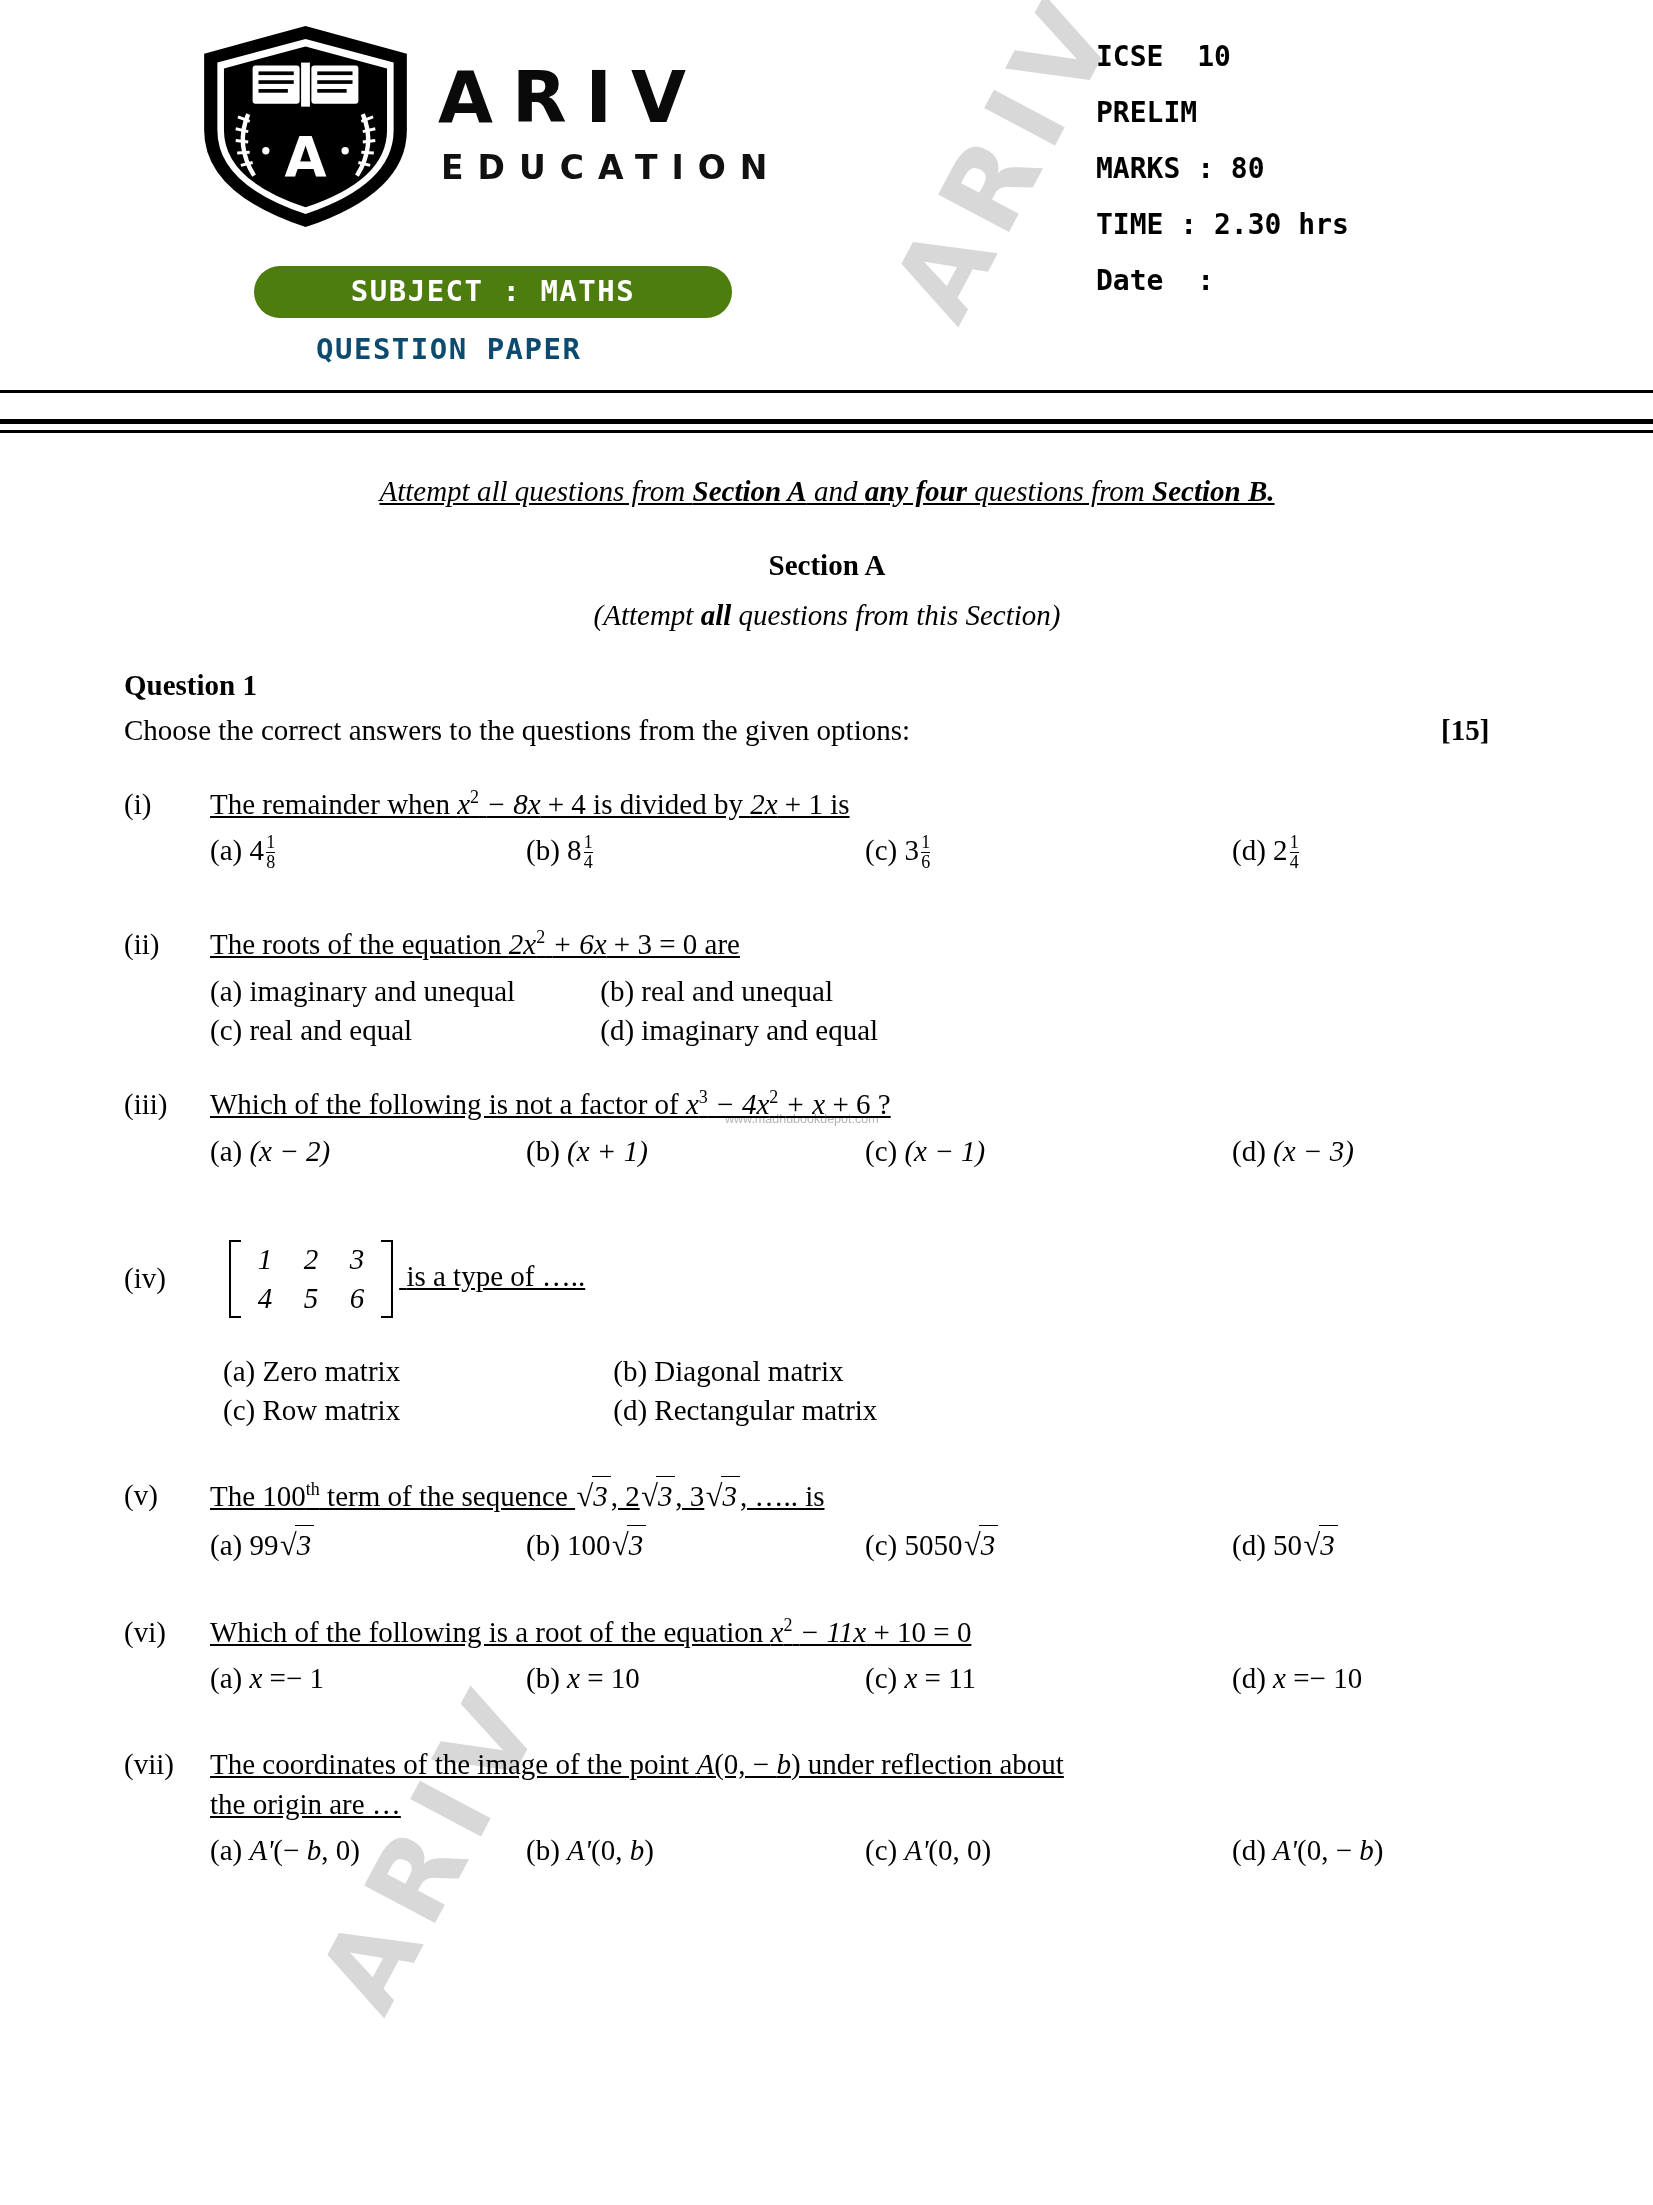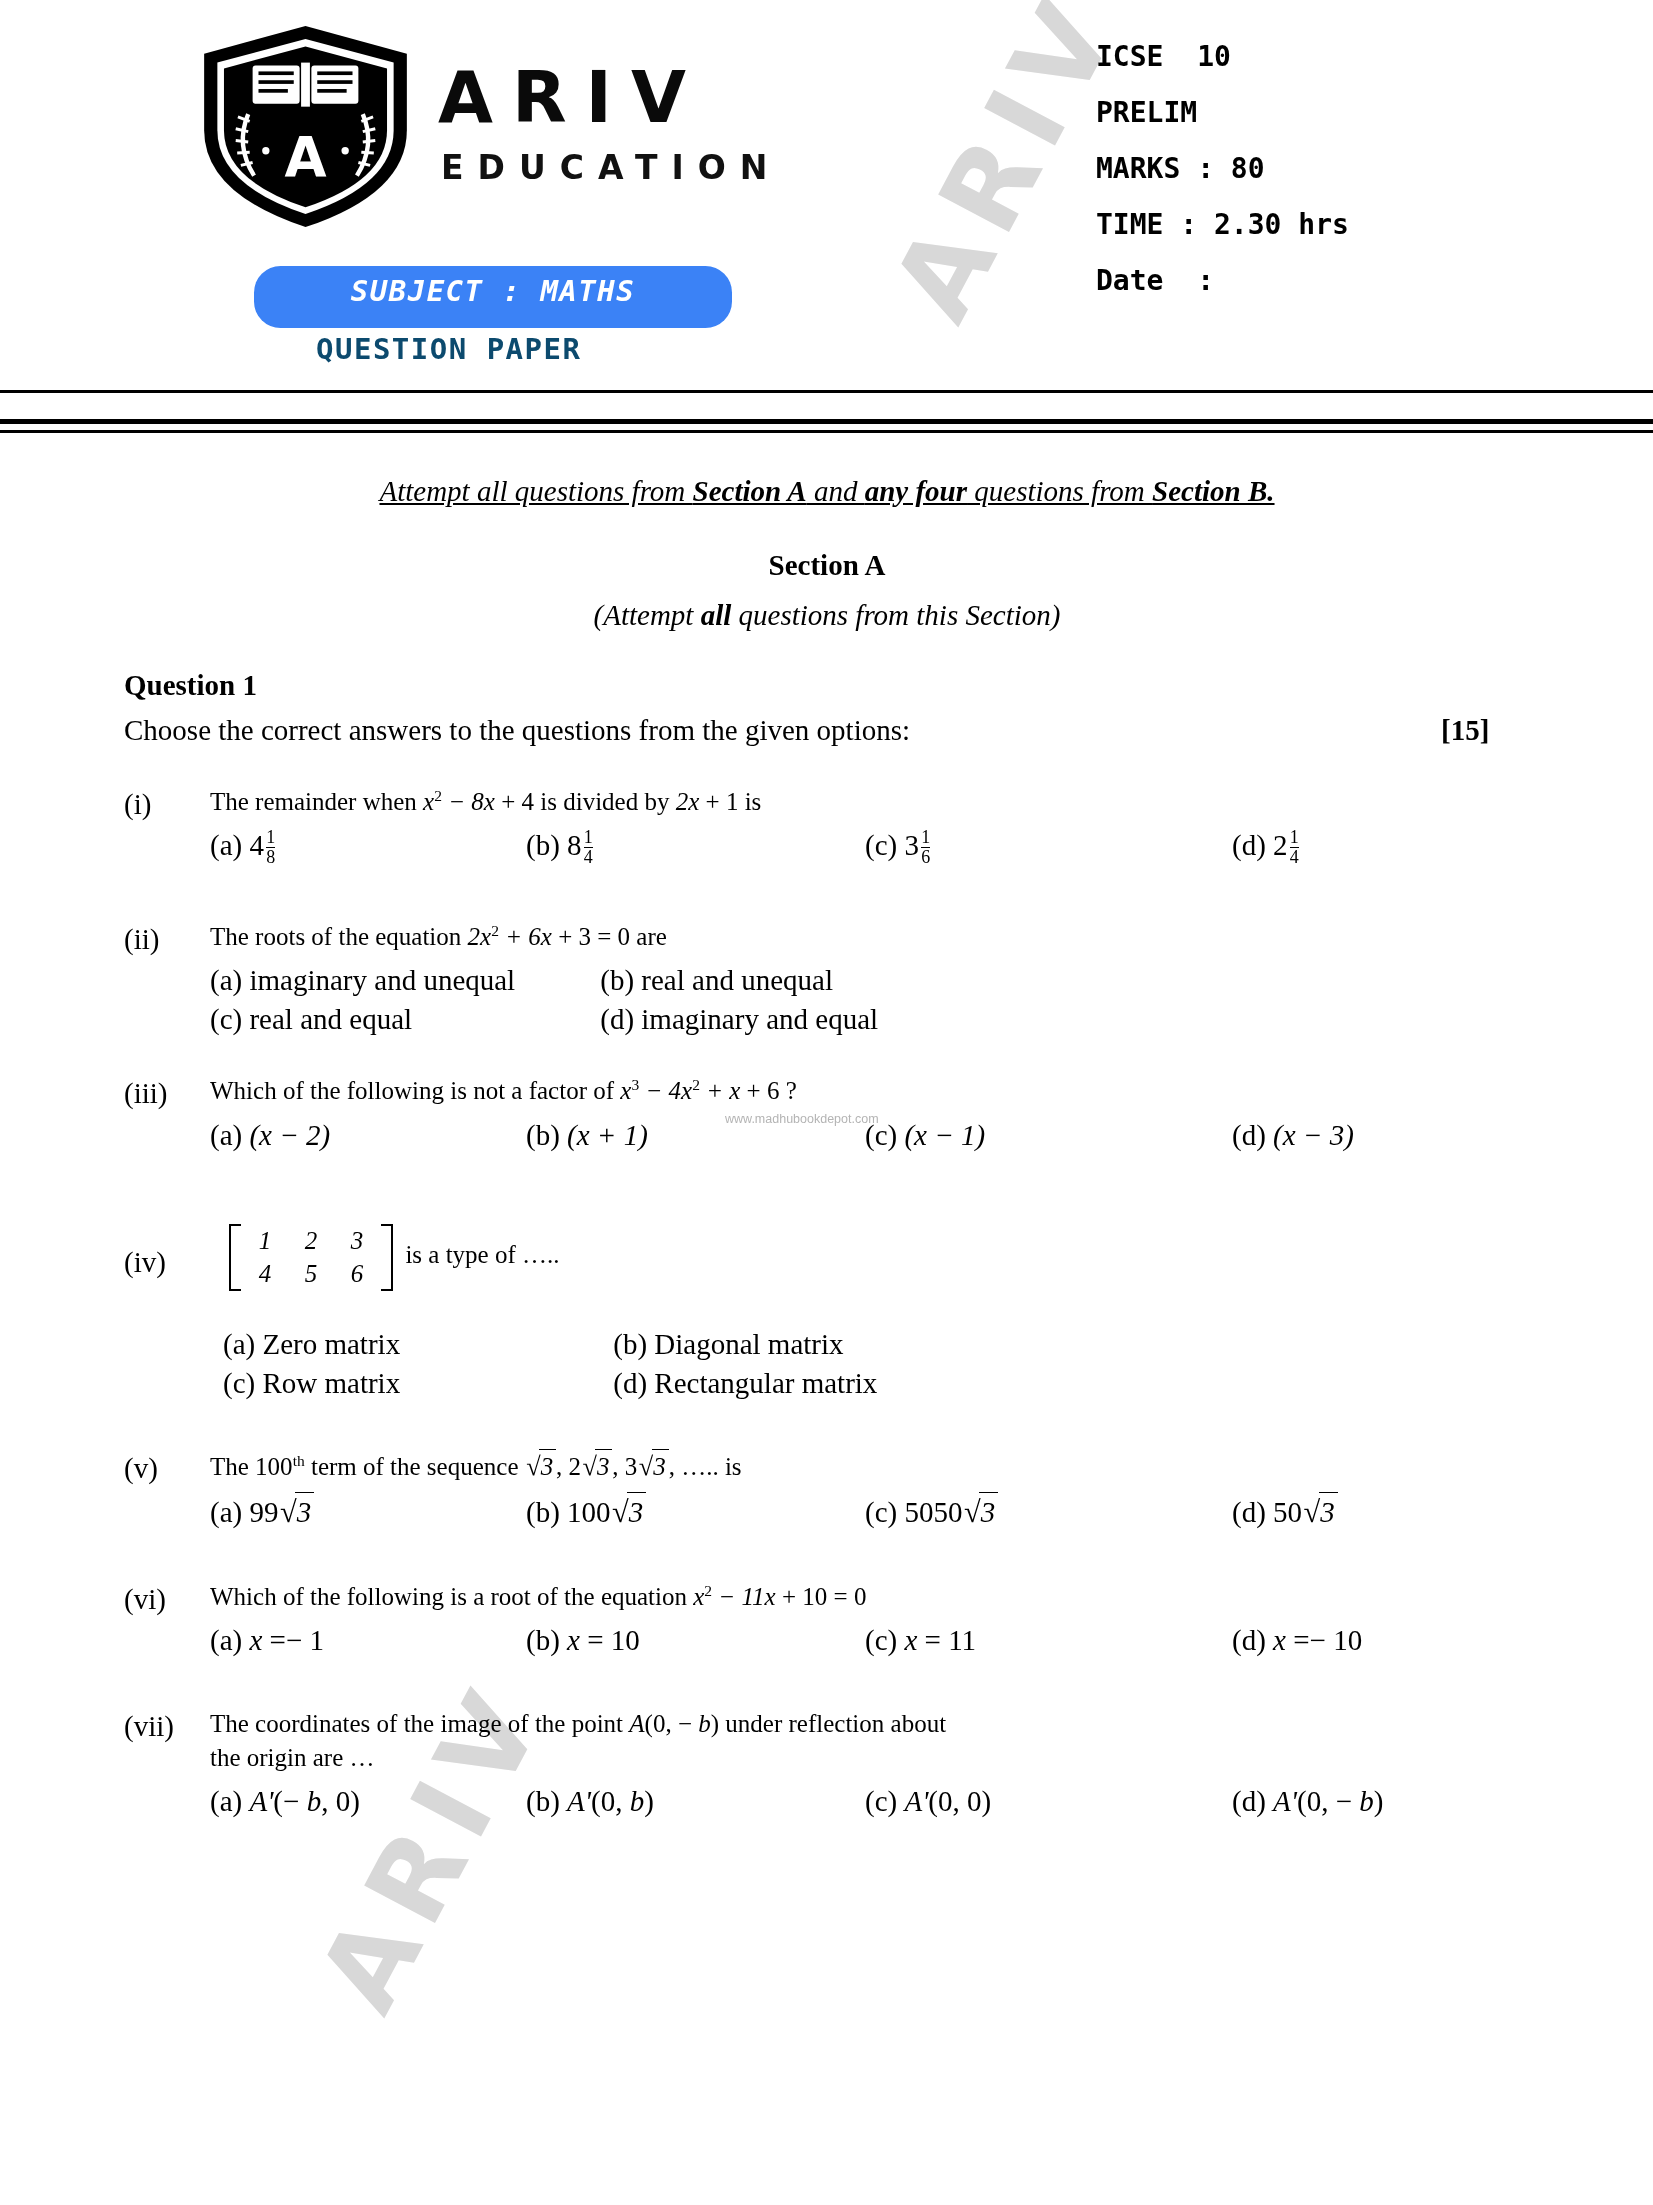--- a/index.html
+++ b/index.html
@@ -94,24 +94,23 @@
     font-weight: bold;
     font-size: 33px;
     letter-spacing: 14px;
     color: #111;
   }
   .subject-pill {
     position: absolute;
     left: 254px;
     top: 266px;
     width: 478px;
-    height: 62px;
-    background: #3b82f6;
+    height: 52px;
+    background: #4d7c0f;
     border-radius: 26.5px;
-    font-style: italic;
   }
   .subject-pill span {
     position: absolute;
     left: 0; top: 0;
     width: 478px;
     line-height: 51px;
     text-align: center;
     color: #fff;
     font-family: "DejaVu Sans Mono", monospace;
     font-weight: bold;
@@ -215,21 +214,22 @@
     margin-top: 35px;
   }
   .num {
     position: absolute;
     left: 0; top: 0;
     width: 79px;
     font-size: 29px;
   }
   .stem {
     margin-left: 86px;
-    font-size: 25px;
+    font-size: 29px;
+    text-decoration: underline;
   }
   .opts {
     margin-left: 86px;
     margin-top: 7.4px;
     position: relative;
     font-size: 29px;
   }
   .opts.row4 > span { position: absolute; top: 0; }
   .o1 { left: 0; }
   .o2 { left: 316px; }

